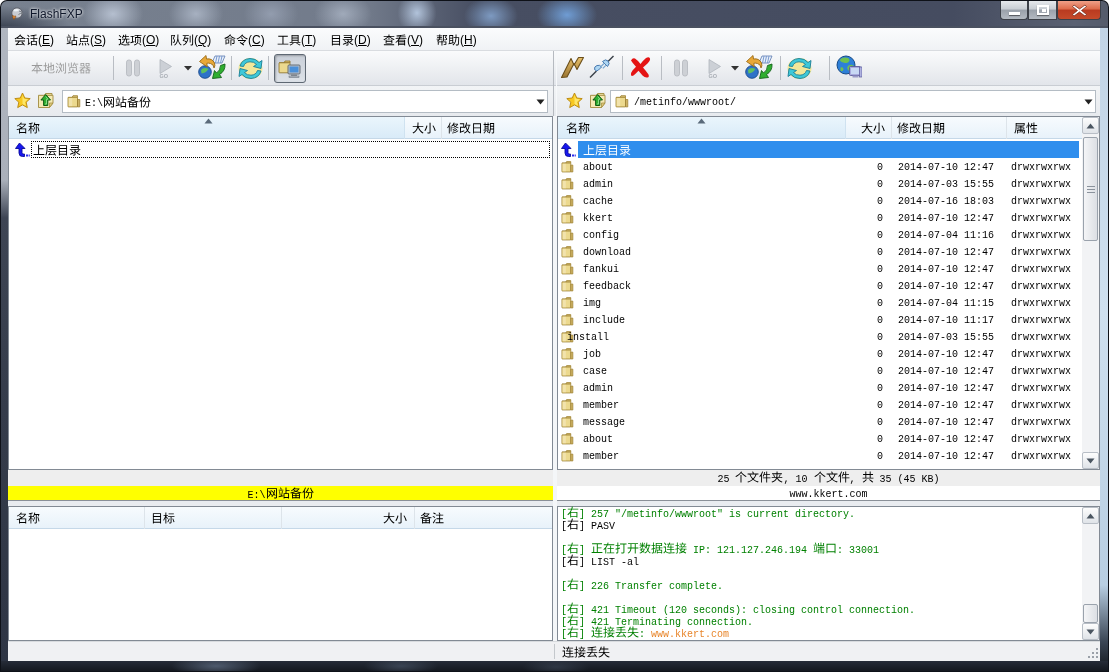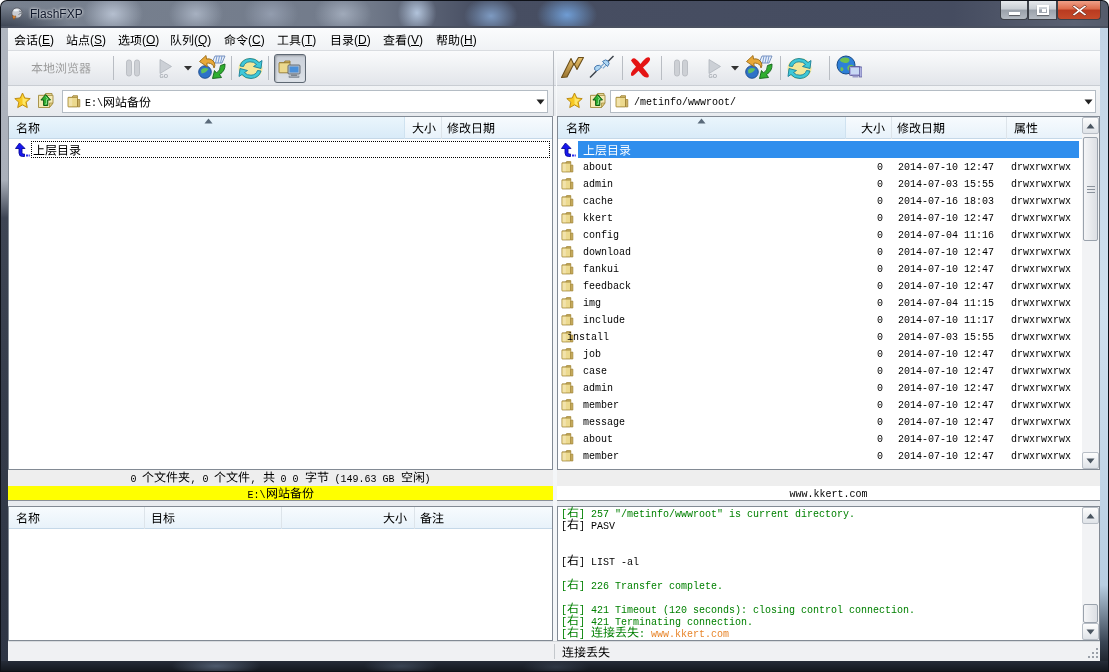--- a/index.html
+++ b/index.html
@@ -571,46 +571,40 @@
 <div class="abs" style="left:1082px;top:452px;width:17px;height:17px;background:linear-gradient(#fdfdfd,#dfe3e8);border:1px solid #b8bec6;border-radius:2px"></div>
 <svg style="position:absolute;left:1086px;top:458px" width="9" height="6" viewBox="0 0 9 6">
       <path d="M0.5 0.5 L8.5 0.5 L4.5 5.5 Z" fill="#4a5560"></path>
     </svg>
 <div class="abs" style="left:1083px;top:137px;width:15px;height:104px;border:1px solid #9aa2ac;border-radius:2px;background:linear-gradient(90deg,#f4f5f7,#dcdfe4)">
 <div class="abs" style="left:3px;top:48px;width:8px;height:1px;background:#8a929c"></div>
 <div class="abs" style="left:3px;top:51px;width:8px;height:1px;background:#8a929c"></div>
 <div class="abs" style="left:3px;top:54px;width:8px;height:1px;background:#8a929c"></div>
     </div>
 <div class="abs" style="left:8px;top:470px;width:545px;height:16px;background:#eeeeee"></div>
-<div class="abs" style="left:8px;top:471px;width:545px;height:15px;font-size:10px;line-height:14px;text-align:center"><span class="mono">0 <svg class="k" style="width:48px;height:12px" viewBox="0 0 4000 1000">
-          <use href="#c2"></use>
-          <use href="#c40" x="1000"></use>
-          <use href="#c5" x="2000"></use>
-          <use href="#c23" x="3000"></use>
-        </svg>, 0 <svg class="k" style="width:36px;height:12px" viewBox="0 0 3000 1000">
-          <use href="#c2"></use>
-          <use href="#c40" x="1000"></use>
-          <use href="#c5" x="2000"></use>
-        </svg>, <svg class="k" style="width:12px;height:12px" viewBox="0 0 1000 1000">
-          <use href="#c9"></use>
-        </svg> 0 0 <svg class="k" style="width:24px;height:12px" viewBox="0 0 2000 1000">
-          <use href="#c24"></use>
-          <use href="#c58" x="1000"></use>
-        </svg> (149.63 GB <svg class="k" style="width:24px;height:12px" viewBox="0 0 2000 1000">
-          <use href="#c54"></use>
-          <use href="#c64" x="1000"></use>
-        </svg>)</span></div>
 <div class="abs" style="left:8px;top:486px;width:545px;height:15px;background:#ffff00;border-bottom:1px solid #8a9098"></div>
 <div class="abs" style="left:8px;top:487px;width:545px;font-size:10px;line-height:13px;text-align:center"><span class="mono">E:\</span><svg class="k" style="width:48px;height:12px" viewBox="0 0 4000 1000">
         <use href="#c57"></use>
         <use href="#c55" x="1000"></use>
         <use href="#c20" x="2000"></use>
         <use href="#c6" x="3000"></use>
       </svg></div>
 <div class="abs" style="left:557px;top:470px;width:543px;height:16px;background:#eeeeee"></div>
+<div class="abs" style="left:557px;top:471px;width:543px;height:15px;font-size:10px;line-height:14px;text-align:center"><span class="mono">25 <svg class="k" style="width:48px;height:12px" viewBox="0 0 4000 1000">
+          <use href="#c2"></use>
+          <use href="#c40" x="1000"></use>
+          <use href="#c5" x="2000"></use>
+          <use href="#c23" x="3000"></use>
+        </svg>, 10 <svg class="k" style="width:36px;height:12px" viewBox="0 0 3000 1000">
+          <use href="#c2"></use>
+          <use href="#c40" x="1000"></use>
+          <use href="#c5" x="2000"></use>
+        </svg>, <svg class="k" style="width:12px;height:12px" viewBox="0 0 1000 1000">
+          <use href="#c9"></use>
+        </svg> 35 (45 KB)</span></div>
 <div class="abs" style="left:557px;top:486px;width:543px;height:15px;background:#ffffff;border-bottom:1px solid #8a9098"></div>
 <div class="abs mono" style="left:557px;top:489px;width:543px;line-height:12px;text-align:center">www.kkert.com</div>
 <div class="abs" style="left:8px;top:506px;width:545px;height:135px;border:1px solid #828a94;background:#fff"></div>
 <div class="abs" style="left:9px;top:507px;width:543px;height:22px;background:linear-gradient(#f7fbfe,#e8f2fa);border-bottom:1px solid #c5d8e8"></div>
 <div class="abs" style="left:144px;top:507px;width:1px;height:22px;background:#dde4ea"></div>
 <div class="abs" style="left:281px;top:507px;width:1px;height:22px;background:#dde4ea"></div>
 <div class="abs" style="left:414px;top:507px;width:1px;height:22px;background:#dde4ea"></div>
 <div class="abs" style="left:16px;top:511px;font-size:12px"><svg class="k" style="width:24px;height:12px" viewBox="0 0 2000 1000">
         <use href="#c15"></use>
         <use href="#c53" x="1000"></use>
@@ -627,20 +621,35 @@
         <use href="#c20"></use>
         <use href="#c47" x="1000"></use>
       </svg></div>
 <div class="abs" style="left:557px;top:506px;width:543px;height:135px;border:1px solid #828a94;background:#fff"></div>
 <div class="logline" style="top:506px;color:#008000">[<svg class="k" style="width:12px;height:12px" viewBox="0 0 1000 1000">
         <use href="#c14"></use>
       </svg>] 257 "/metinfo/wwwroot" is current directory.</div>
 <div class="logline" style="top:518px;color:#000000">[<svg class="k" style="width:12px;height:12px" viewBox="0 0 1000 1000">
         <use href="#c14"></use>
       </svg>] PASV</div>
+<div class="logline" style="top:542px;color:#008000">[<svg class="k" style="width:12px;height:12px" viewBox="0 0 1000 1000">
+        <use href="#c14"></use>
+      </svg>] <svg class="k" style="width:96px;height:12px" viewBox="0 0 8000 1000">
+        <use href="#c46"></use>
+        <use href="#c18" x="1000"></use>
+        <use href="#c35" x="2000"></use>
+        <use href="#c31" x="3000"></use>
+        <use href="#c39" x="4000"></use>
+        <use href="#c36" x="5000"></use>
+        <use href="#c62" x="6000"></use>
+        <use href="#c37" x="7000"></use>
+      </svg> IP: 121.127.246.194 <svg class="k" style="width:24px;height:12px" viewBox="0 0 2000 1000">
+        <use href="#c56"></use>
+        <use href="#c13" x="1000"></use>
+      </svg>: 33001</div>
 <div class="logline" style="top:554px;color:#000000">[<svg class="k" style="width:12px;height:12px" viewBox="0 0 1000 1000">
         <use href="#c14"></use>
       </svg>] LIST -al</div>
 <div class="logline" style="top:578px;color:#008000">[<svg class="k" style="width:12px;height:12px" viewBox="0 0 1000 1000">
         <use href="#c14"></use>
       </svg>] 226 Transfer complete.</div>
 <div class="logline" style="top:602px;color:#008000">[<svg class="k" style="width:12px;height:12px" viewBox="0 0 1000 1000">
         <use href="#c14"></use>
       </svg>] 421 Timeout (120 seconds): closing control connection.</div>
 <div class="logline" style="top:614px;color:#008000">[<svg class="k" style="width:12px;height:12px" viewBox="0 0 1000 1000">

